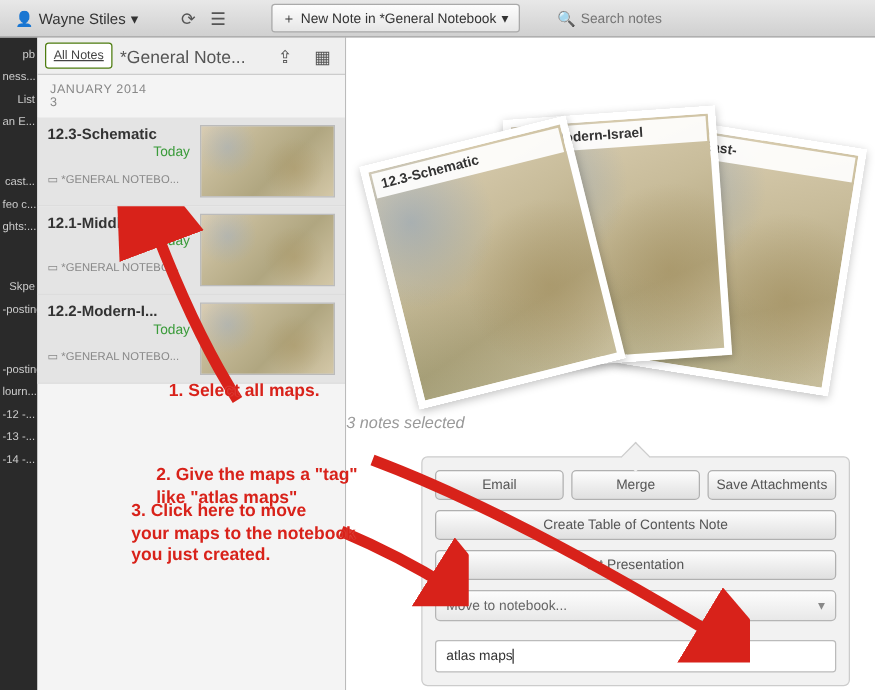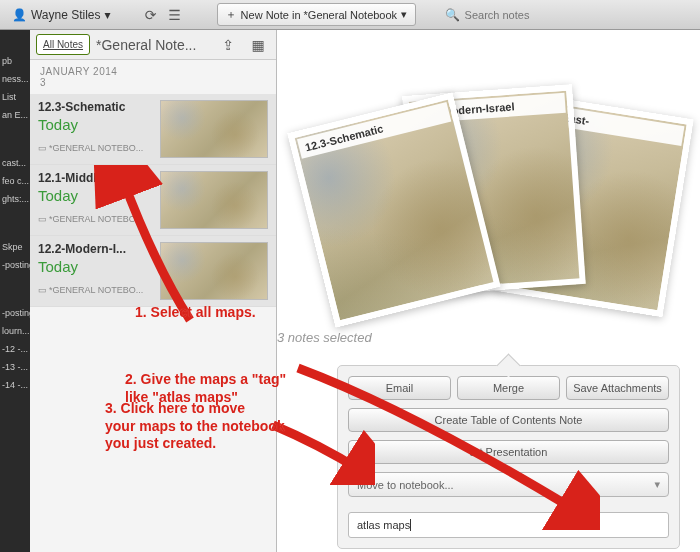--- a/index.html
+++ b/index.html
@@ -8,34 +8,34 @@
 
 .toolbar { height: 30px; background: linear-gradient(#e8e8e8, #d0d0d0); border-bottom: 1px solid #999; display: flex; align-items: center; padding: 0 4px; position: relative; z-index: 10; }
 .user-btn { display: flex; align-items: center; gap: 4px; padding: 3px 8px; font-size: 12px; color: #333; cursor: default; }
 .tb-spacer { flex: 0 0 20px; }
 .tb-icon { width: 18px; height: 18px; display: flex; align-items: center; justify-content: center; color: #555; font-size: 14px; margin: 0 3px; }
 .new-note-btn { display: flex; align-items: center; gap: 4px; background: linear-gradient(#fdfdfd, #e6e6e6); border: 1px solid #aaa; border-radius: 3px; padding: 3px 8px; font-size: 11px; color: #333; margin-left: 30px; }
 .search-wrap { display: flex; align-items: center; margin-left: 30px; gap: 4px; color: #666; }
 .search-wrap input { border: none; background: transparent; outline: none; font-size: 11px; color: #999; width: 120px; }
 
 
-.leftbar { position: absolute; top: 30px; left: 0; width: 30px; bottom: 0; background: #2a2a2a; color: #ccc; font-size: 9px; overflow: hidden; padding-top: 22px; }
+.leftbar { position: absolute; top: 30px; left: 0; width: 30px; bottom: 0; background: #2a2a2a; color: #ccc; font-size: 9px; overflow: hidden; padding-top: 4px; text-align: right; }
 .leftbar div { padding: 4px 2px; white-space: nowrap; text-overflow: clip; }
 
 
 .notecol { position: absolute; top: 30px; left: 30px; width: 247px; bottom: 0; background: #f4f4f4; border-right: 1px solid #bbb; }
 .notecol-head { height: 30px; display: flex; align-items: center; padding: 0 6px; gap: 6px; background: #efefef; border-bottom: 1px solid #ccc; }
 .all-notes-pill { background: #fff; border: 1px solid #4d7c0f; border-radius: 3px; padding: 4px 6px; font-size: 10px; color: #444; text-decoration: underline; }
 .notebook-name { font-size: 14px; color: #555; flex: 1; white-space: nowrap; overflow: hidden; text-overflow: ellipsis; }
 .month-header { display: flex; justify-content: space-between; padding: 6px 10px; font-size: 10px; color: #888; text-transform: uppercase; letter-spacing: 0.5px; background: #f4f4f4; flex-direction: column; }
 .note-row { display: flex; padding: 6px 8px; border-bottom: 1px solid #ddd; background: #fff; gap: 8px; }
 .note-row.selected { background: #e4e4e4; }
 .note-info { flex: 1; min-width: 0; }
 .note-title { font-size: 12px; font-weight: bold; color: #333; white-space: nowrap; overflow: hidden; text-overflow: ellipsis; }
-.note-date { font-size: 15px; color: #3a9b3a; margin-top: 2px; }
+.note-date { font-size: 11px; color: #3a9b3a; margin-top: 2px; text-align: right; }
 .note-nb { font-size: 9px; color: #888; margin-top: 10px; white-space: nowrap; overflow: hidden; text-overflow: ellipsis; }
 .thumb { width: 108px; height: 58px; background: linear-gradient(135deg, #d9cdb4 0%, #c3b896 30%, #b0a680 60%, #d4c8a8 100%); border: 1px solid #bbb; position: relative; overflow: hidden; }
 .thumb::after { content: ""; position: absolute; inset: 0; background:
   radial-gradient(circle at 20% 30%, rgba(150,170,200,0.4), transparent 25%),
   radial-gradient(circle at 70% 60%, rgba(170,150,100,0.5), transparent 30%); }
 
 
 .main { position: absolute; top: 30px; left: 277px; right: 0; bottom: 0; background: #fff; }
 .card-stack { position: absolute; top: 60px; left: 50%; transform: translateX(-50%); width: 360px; height: 200px; }
 .card { position: absolute; width: 170px; height: 200px; background: linear-gradient(160deg, #dcd0b5 0%, #c8bc9a 40%, #b3a67f 70%, #d0c4a3 100%); border: 6px solid #fff; box-shadow: 0 2px 8px rgba(0,0,0,0.25); overflow: hidden; }

